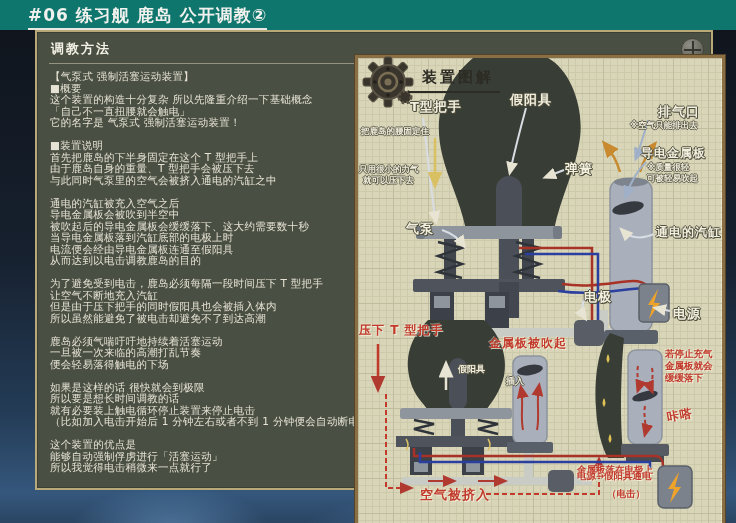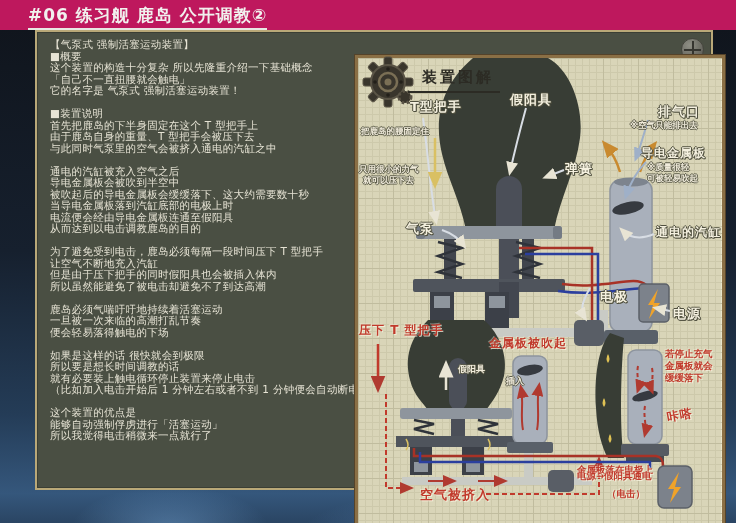--- a/index.html
+++ b/index.html
@@ -11,21 +11,21 @@
   
   .game-bg{
     position:absolute;left:0;top:28px;width:736px;height:495px;
     background:
       radial-gradient(140px 60px at 170px 500px, rgba(120,170,220,.45), transparent 70%),
       radial-gradient(180px 70px at 420px 515px, rgba(100,150,205,.4), transparent 70%),
       linear-gradient(180deg,#10151d 0%,#16202e 45%,#243c57 78%,#35577c 94%,#2a4563 100%);
     z-index:0;
   }
   .topbar{
-    position:absolute;left:0;top:0;width:736px;height:30px;background:#be185d;z-index:3;
+    position:absolute;left:0;top:0;width:736px;height:30px;background:#0f766e;z-index:3;
   }
   .topbar .title{
     position:absolute;left:28px;top:4px;color:#f1f1ee;font-size:17px;font-weight:bold;
     letter-spacing:1px;border-bottom:2px solid #e8e8e4;padding-bottom:1px;white-space:nowrap;
   }
   
   .left-panel{
     position:absolute;left:35px;top:30px;width:678px;height:460px;box-sizing:border-box;
     background:#4a4f43;border:2px solid #b9a878;z-index:1;
     box-shadow:inset 0 0 0 1px #3a3e34;
@@ -84,20 +84,21 @@
 </head>
 <body>
 
 <div class="game-bg"></div>
 
 <div class="topbar">
   <div class="title">#06 练习舰 鹿岛 公开调教②</div>
 </div>
 
 <div class="left-panel">
+  <div class="lp-header">调教方法</div>
   <div class="zoom-btn"></div>
   <div class="lp-text">
     <div class="tl">【气泵式 强制活塞运动装置】</div>
     <div class="tl">■概要</div>
     <div class="tl">这个装置的构造十分复杂 所以先隆重介绍一下基础概念</div>
     <div class="tl">「自己不一直扭腰就会触电」</div>
     <div class="tl">它的名字是 气泵式 强制活塞运动装置！</div>
     <div class="tl"></div>
     <div class="tl">■装置说明</div>
     <div class="tl">首先把鹿岛的下半身固定在这个 T 型把手上</div>
@@ -300,21 +301,21 @@
   <div class="wl" style="left:52px;top:40px;">T型把手</div>
   <div class="wl" style="left:152px;top:33px;">假阳具</div>
   <div class="wl" style="left:280px;top:45px;padding-left:20px;">排气口</div>
   <div class="note" style="left:272px;top:62px;">※空气只能排出去</div>
   <div class="wl" style="left:283px;top:87px;font-size:12px;">导电金属板</div>
   <div class="note" style="left:289px;top:104px;">※质量很轻</div>
   <div class="note" style="left:289px;top:115px;">可被轻易吹起</div>
   <div class="wl" style="left:207px;top:102px;">弹簧</div>
   <div class="wl" style="left:48px;top:162px;">气泵</div>
   <div class="wl" style="left:298px;top:166px;font-size:12px;">通电的汽缸</div>
-  <div class="wl" style="left:226px;top:230px;margin-left:16px;">电极</div>
+  <div class="wl" style="left:226px;top:230px;">电极</div>
   <div class="wl" style="left:315px;top:247px;">电源</div>
   <div class="note" style="left:3px;top:68px;">把鹿岛的腰固定住</div>
   <div class="note" style="left:1px;top:106px;">只用很小的力气</div>
   <div class="note" style="left:5px;top:117px;">就可以压下去</div>
   <div class="note" style="left:100px;top:305px;font-size:9px;">假阳具</div>
   <div class="note" style="left:105px;top:317px;font-size:9px;padding-left:43px;">插入</div>
 
   <div class="rl" style="left:1px;top:264px;">压下 T 型把手</div>
   <div class="rl" style="left:131px;top:277px;">金属板被吹起</div>
   <div class="rl" style="left:62px;top:428px;font-size:13px;">空气被挤入</div>

